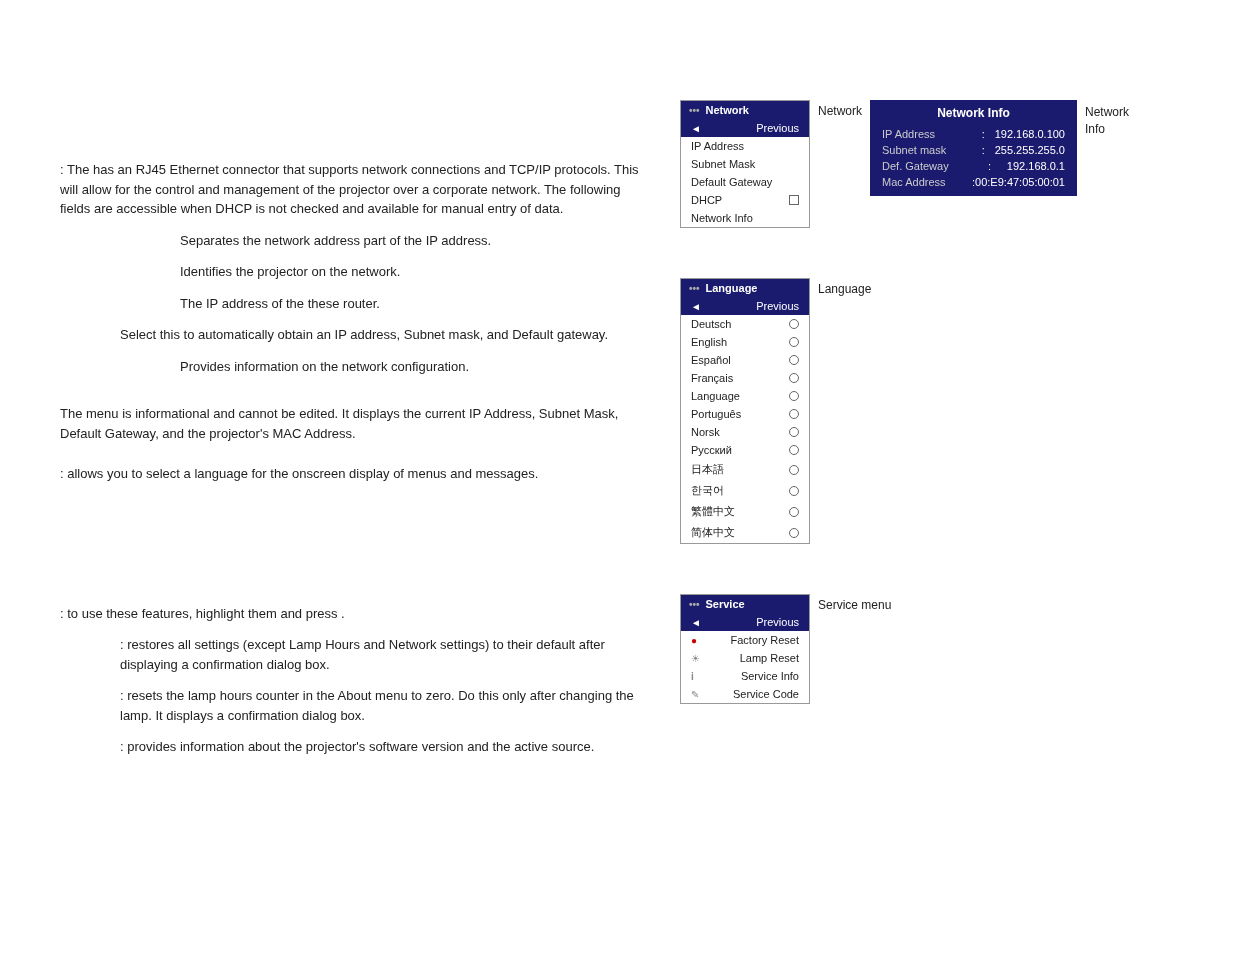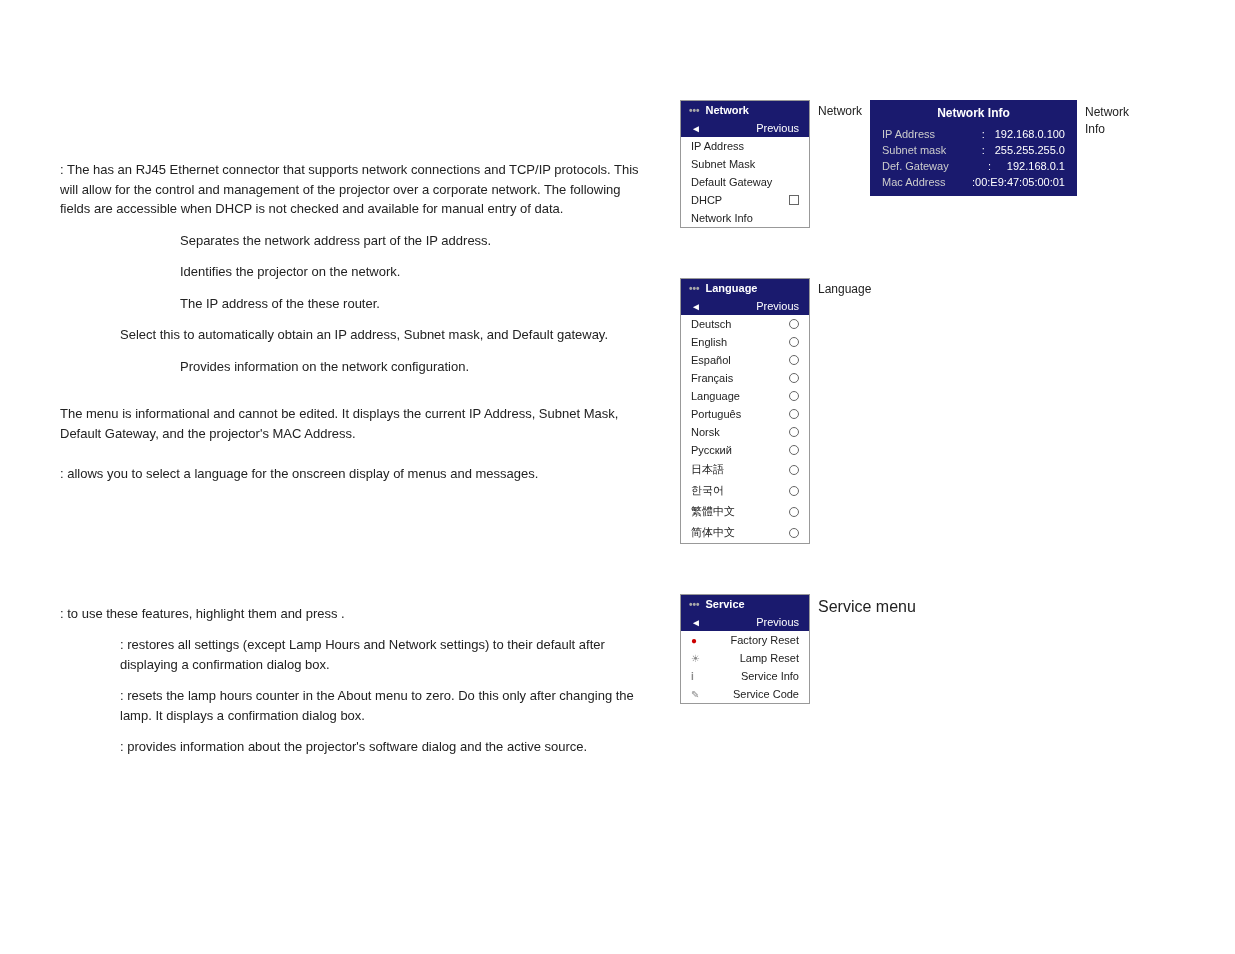--- a/index.html
+++ b/index.html
@@ -184,21 +184,21 @@
     <div class="text-block" style="margin-top: 120px;">
       <p>: to use these features, highlight them and press         .</p>
     </div>
     <div class="text-block indent-1">
       <p>: restores all settings (except Lamp Hours and Network settings) to their default after displaying a confirmation dialog box.</p>
     </div>
     <div class="text-block indent-1">
       <p>: resets the lamp hours counter in the About menu to zero. Do this only after changing the lamp. It displays a confirmation dialog box.</p>
     </div>
     <div class="text-block indent-1">
-      <p>: provides information about the projector's software dialog and the active source.</p>
+      <p>: provides information about the projector's software version and the active source.</p>
     </div>
   </div>
 
   <div class="right-column">
 
     <div class="panel-group">
 
       <div class="menu-panel">
         <div class="menu-title">
           <span class="dots">•••</span>
@@ -337,17 +337,17 @@
         </div>
         <div class="menu-item">
           <span class="icon" style="color:#888; font-weight:bold;">i</span>
           <span>Service Info</span>
         </div>
         <div class="menu-item">
           <span class="icon" style="color:#888;">✎</span>
           <span>Service Code</span>
         </div>
       </div>
-      <div style="font-size:16px; padding-top:4px; color:#222;">Service menu</div>
+      <div style="font-size:12px; padding-top:4px; color:#222;">Service menu</div>
     </div>
 
   </div>
 </div>
 
 </body></html>

